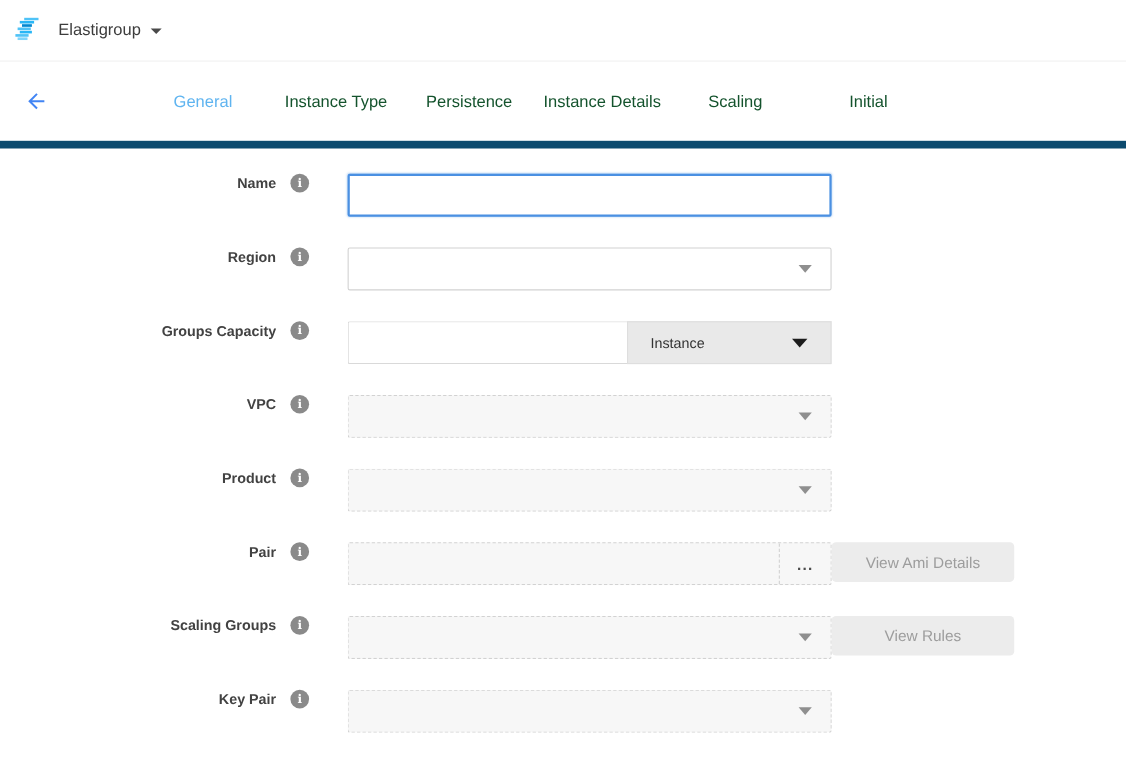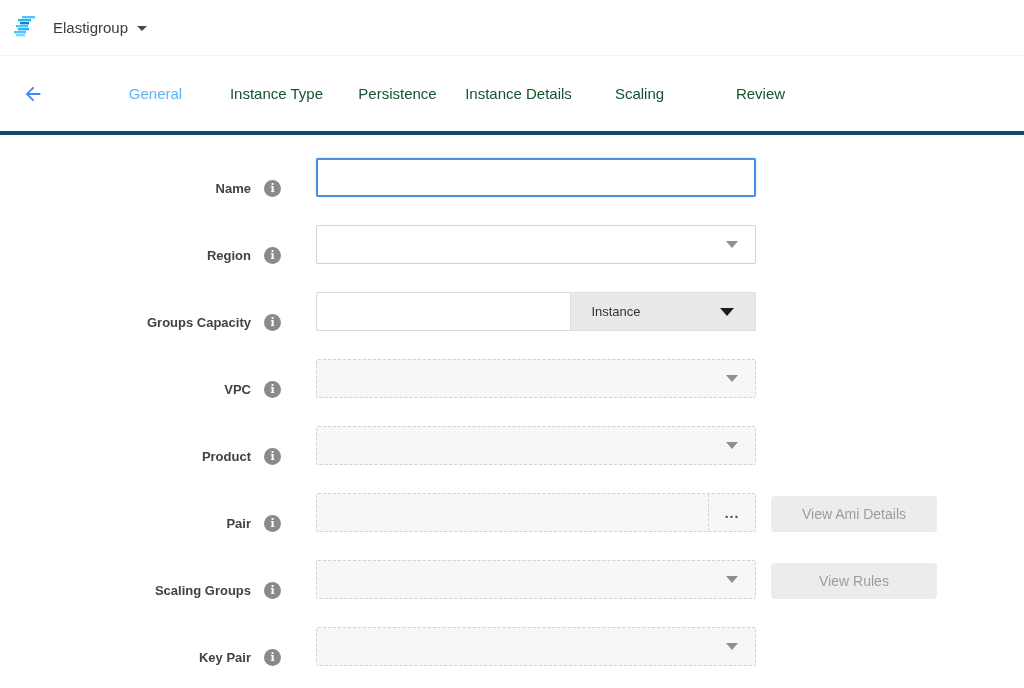--- a/index.html
+++ b/index.html
@@ -5,29 +5,29 @@
   * { margin:0; padding:0; box-sizing:border-box; }
   html,body { width:1024px; height:688px; background:#fff; font-family:"Liberation Sans", sans-serif; overflow:hidden; }
 
   
   .topbar { height:56px; border-bottom:1px solid #f1f1f1; display:flex; align-items:center; padding-left:13px; }
   .logo { width:27px; height:23px; margin-right:13px; display:block; }
   .product-name { font-size:15px; color:#3c3c3c; }
   .caret-sm { width:0; height:0; border-left:5px solid transparent; border-right:5px solid transparent; border-top:5px solid #4a4a4a; margin-left:9px; margin-top:2px; }
 
   
-  .tabbar { height:79px; border-bottom:4px solid #0c4a6e; display:flex; align-items:center; }
+  .tabbar { height:79px; border-bottom:7px solid #0c4a6e; display:flex; align-items:center;gap:29px; }
   .back-btn { margin-left:21px; width:24px; height:24px; display:flex; align-items:center; justify-content:center; cursor:pointer; }
   .tabs { display:flex; margin-left:50px; }
   .tab { width:121px; text-align:center; font-size:15px; color:#14532d; cursor:pointer; white-space:nowrap; }
   .tab.active { color:#5fb4f0; }
 
   
   .form { padding-top:23px; }
-  .row { display:flex; align-items:flex-end; height:39px; margin-bottom:28px; }
+  .row { display:flex; align-items:flex-start; height:39px; margin-bottom:28px; }
   .label-cell { width:300px; display:flex; align-items:center; justify-content:flex-end; padding-right:19px; }
   .field-label { font-size:13px; font-weight:bold; color:#424242; white-space:nowrap; }
   .info { width:17px; height:17px; min-width:17px; border-radius:50%; background:#8a8a8a; color:#fff; font-size:11px; font-weight:bold; display:flex; align-items:center; justify-content:center; margin-left:13px; font-family:"DejaVu Serif", serif; cursor:default; }
 
   .control { width:456px; display:flex; height:39px;padding-left:16px; }
 
   .input-focused { width:507px; height:39px; border:2px solid #4a90e2; border-radius:2px; background:#fff; outline:none; padding:0 10px; font-size:13px; font-family:"Liberation Sans", sans-serif; box-shadow:0 0 2px rgba(74,144,226,.45); }
 
   .select { width:507px; height:39px; border:1px solid #d2d2d2; border-radius:2px; background:#fff; display:flex; align-items:center; justify-content:flex-end; padding-right:17px; cursor:pointer; }
   .select.disabled { background:#f7f7f7; border:1px dashed #d2d2d2; cursor:default; }
@@ -35,21 +35,21 @@
 
   .capacity-input { width:296px; height:39px; border:1px solid #d9d9d9; border-right:none; border-radius:2px 0 0 2px; background:#fff; outline:none; padding:0 10px; font-size:13px; font-family:"Liberation Sans", sans-serif; }
   .unit-select { width:211px; height:39px; background:#e9e9e9; border:1px solid #dedede; display:flex; align-items:center; justify-content:space-between; padding:0 21px 0 20px; cursor:pointer; }
   .unit-label { font-size:13px; color:#333; }
   .caret-black { width:0; height:0; border-left:7px solid transparent; border-right:7px solid transparent; border-top:8px solid #1c1c1c; }
 
   .image-field { width:507px; height:39px; border:1px dashed #d2d2d2; border-radius:2px; background:#f7f7f7; display:flex; }
   .image-input { flex:1; }
   .browse { width:47px; border-left:1px dashed #d2d2d2; display:flex; align-items:center; justify-content:center; color:#4c4c4c; font-size:14px; font-weight:bold; letter-spacing:1px; cursor:pointer; }
 
-  .side-button { margin-left:15px; width:166px; height:36px; background:#ececec; color:#9d9d9d; font-size:14px; border:none; border-radius:4px; font-family:"Liberation Sans", sans-serif; cursor:pointer; }
+  .side-button { width:166px; height:36px; background:#ececec; color:#9d9d9d; font-size:14px; border:none; border-radius:4px; font-family:"Liberation Sans", sans-serif; cursor:pointer; }
 </style>
 </head>
 <body>
 
 <div class="topbar">
   <svg class="logo" viewBox="0 0 27 23" xmlns="http://www.w3.org/2000/svg">
     <rect x="9" y="0" width="13" height="2.4" fill="#4FC3F7"></rect>
     <rect x="5" y="3" width="13" height="2.4" fill="#29B6F6"></rect>
     <rect x="7" y="6" width="9" height="2.4" fill="#0288D1"></rect>
     <rect x="3" y="9" width="12" height="2.4" fill="#4FC3F7"></rect>
@@ -66,21 +66,21 @@
     <svg width="22" height="22" viewBox="0 0 24 24">
         <path d="M20 11H7.83l5.59-5.59L12 4l-8 8 8 8 1.41-1.41L7.83 13H20v-2z" fill="#4285F4"></path>
       </svg>
   </div>
   <div class="tabs">
     <div class="tab active">General</div>
     <div class="tab">Instance Type</div>
     <div class="tab">Persistence</div>
     <div class="tab">Instance Details</div>
     <div class="tab">Scaling</div>
-    <div class="tab">Review</div>
+    <div class="tab">Initial</div>
   </div>
 </div>
 
 <div class="form">
 
   <div class="row">
     <div class="label-cell">
       <span class="field-label">Name</span>
       <span class="info">i</span>
     </div>

